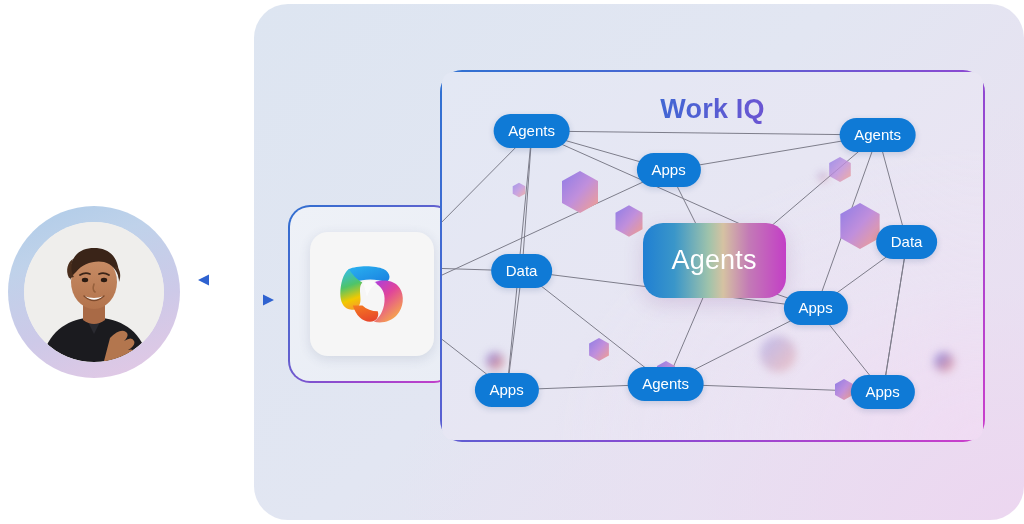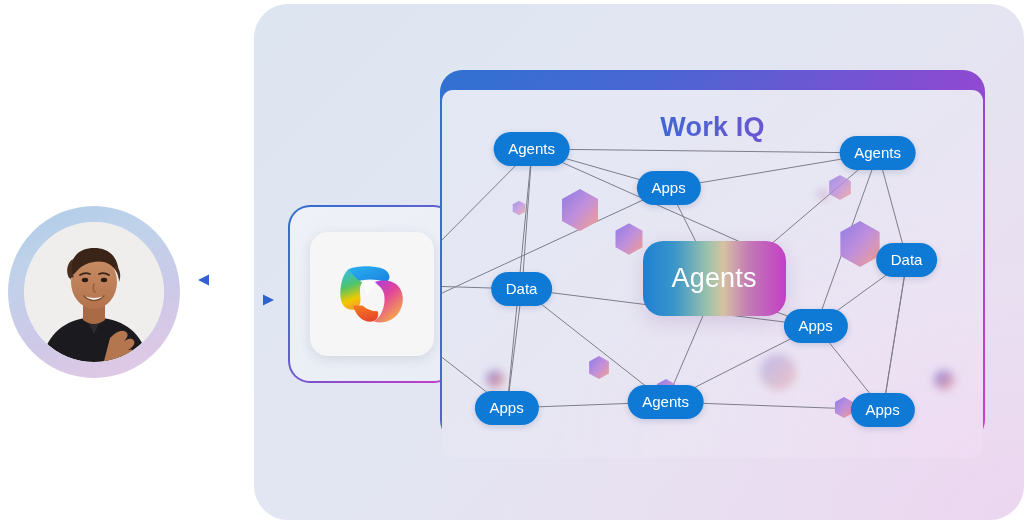--- a/index.html
+++ b/index.html
@@ -75,21 +75,20 @@
     padding:1.6px;
     background:linear-gradient(130deg,#2f72d2 0%,#4a66d2 26%,#8b4ad2 62%,#cc3fcb 100%);
   }
   #workiq-inner{
     width:100%; height:100%;
     border-radius:11px;
     position:relative; overflow:hidden;
     background:
       radial-gradient(110% 110% at 100% 100%, rgba(240,218,243,.85) 0%, rgba(235,226,244,.45) 40%, rgba(228,233,245,0) 72%),
       linear-gradient(140deg,#e3e8f4 0%,#e7e6f3 48%,#eee2f2 100%);
-    margin-top: 18px;
   }
 
   #workiq-title{
     position:absolute;
     left:0; right:0; top:22px;
     text-align:center;
     font-size:27px; font-weight:bold;
     letter-spacing:.2px;
     background:linear-gradient(95deg,#1b6fd6 0%,#2f6ed4 32%,#7d4ed2 68%,#c53bb9 100%);
     -webkit-background-clip:text; background-clip:text;

